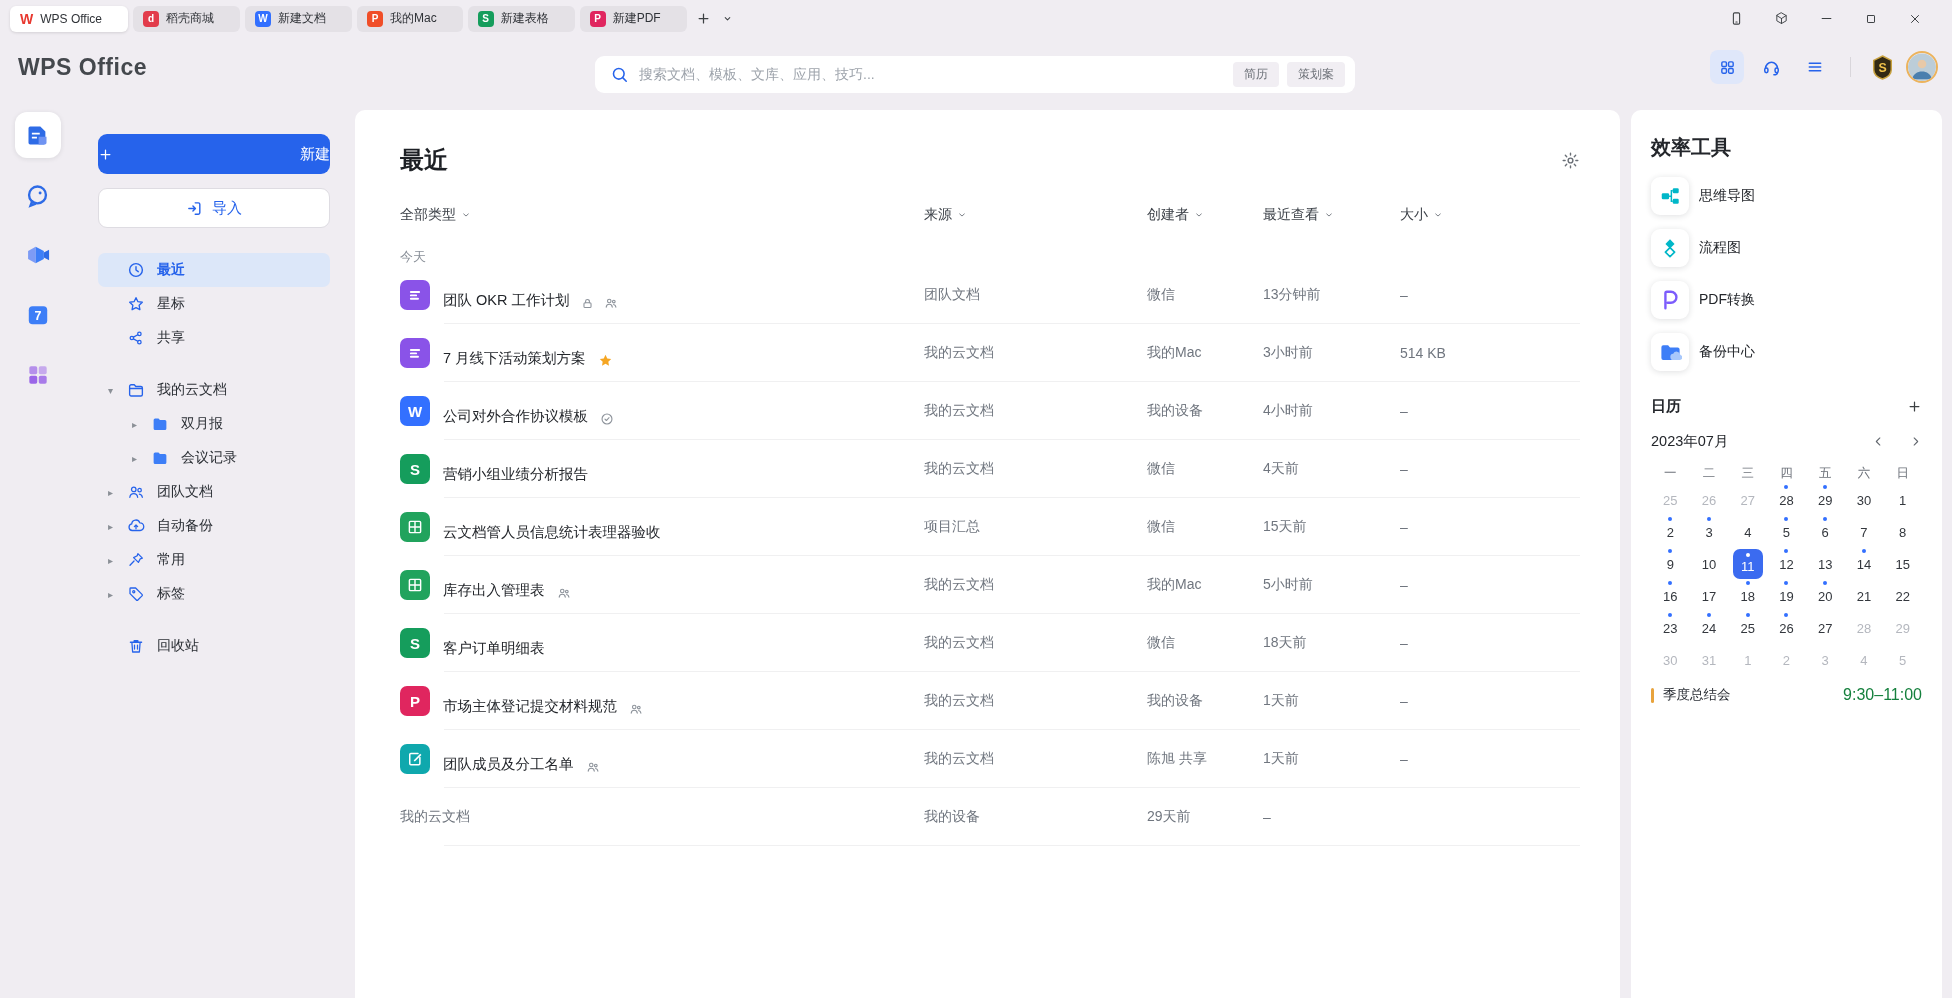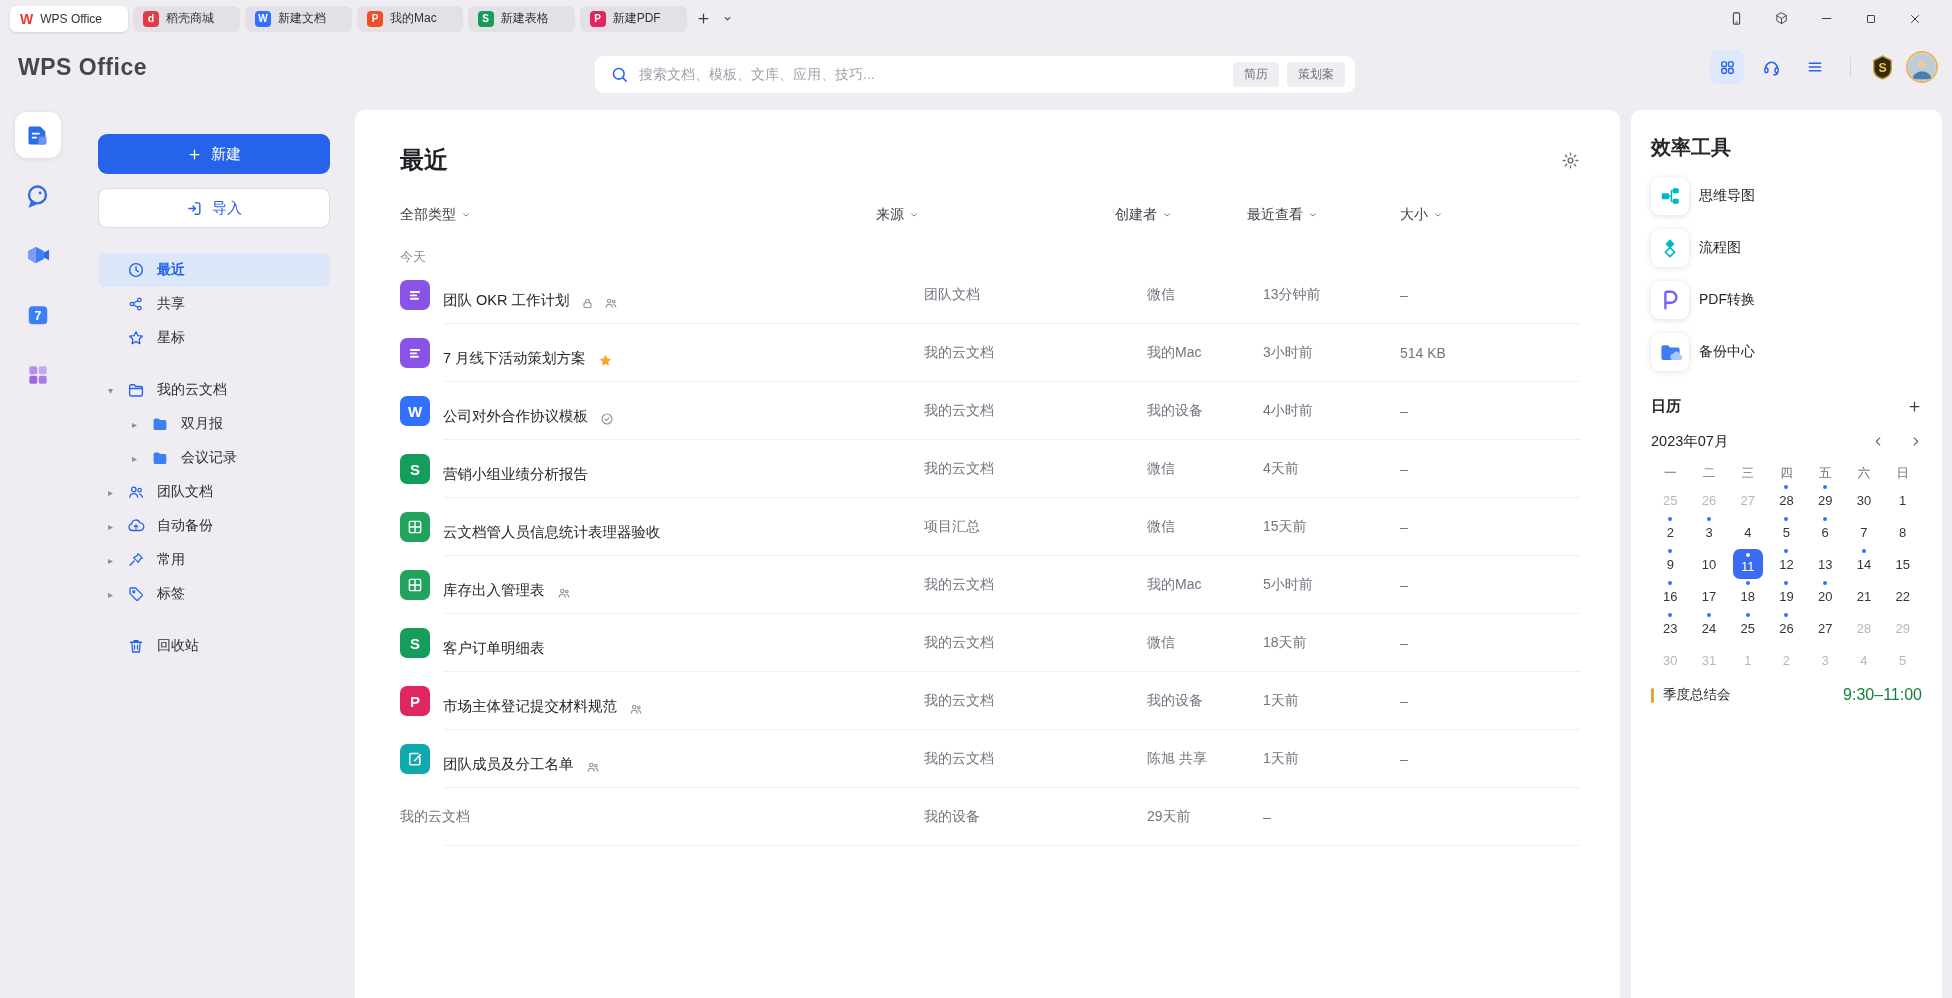--- a/index.html
+++ b/index.html
@@ -33,39 +33,39 @@
   .avatar { width:32px; height:32px; border-radius:50%; border:2px solid #ECB35C; overflow:hidden; display:flex; }
 
   
   .content { display:flex; align-items:stretch; height:898px; padding-top:10px; }
   .rail { width:75px; display:flex; flex-direction:column; align-items:center; padding-top:2px; gap:14px; flex:none; }
   .rail-item { width:46px; height:46px; border-radius:12px; display:flex; align-items:center; justify-content:center; }
   .rail-item.active { background:#fff; box-shadow:0 1px 5px rgba(31,35,41,.1); }
 
   .sidebar { width:280px; flex:none; padding:24px 25px 0 23px; }
   .btn-new { height:40px; background:#2663EB; border-radius:9px; color:#fff; font-size:15px;
-             display:flex; align-items:center; justify-content:center; gap:9px; cursor:default; }
+             display:flex; align-items:center; justify-content:space-between; gap:9px; cursor:default; }
   .btn-import { height:40px; margin-top:14px; background:#fff; border:1px solid #dedce2; border-radius:9px;
                 color:#2663EB; font-size:15px; display:flex; align-items:center; justify-content:center; gap:9px; }
   .nav { margin-top:25px; }
   .nav-item { height:34px; display:flex; align-items:center; border-radius:7px; padding:0 8px 0 10px; font-size:14px; color:#2a2e34; }
   .nav-item .caret { width:18px; font-size:10px; color:#8b9097; flex:none; }
   .nav-item .nicon { width:20px; height:20px; margin-right:11px; color:#2663EB; display:flex; align-items:center; justify-content:center; flex:none; }
   .nav-item.sel { background:#dce7f9; color:#2663EB; font-weight:bold; }
   .nav-item.sel .nicon { color:#2663EB; }
   .nav-item.indent { padding-left:34px; }
   .nav-item.gap { margin-top:18px; }
 
   
   .main { flex:1 1 auto; background:#fff; border-radius:10px 10px 0 0; margin-right:11px; padding:0 40px 0 45px; min-width:0; }
   .main-head { display:flex; align-items:center; justify-content:space-between; padding-top:34px; }
   .main-title { font-size:24px; font-weight:bold; color:#1d2025; }
   .gear { color:#6a6f76; display:flex; }
   .grid5 { display:grid; grid-template-columns:minmax(0,1fr) 223px 116px 137px 180px; align-items:center; }
-  .filters { margin-top:30px;gap:16px; }
+  .filters { margin-top:30px; }
   .fcell { display:flex; align-items:center; gap:5px; font-size:14px; color:#3c4148; }
   .fchev { color:#7b8087; display:flex; }
   .group-label { margin-top:24px; font-size:13px; color:#8a9099; }
   .frow { height:58px; position:relative; }
   .frow::after { content:""; position:absolute; left:44px; right:0; bottom:0; border-bottom:1px solid #f0f0f1; }
   .fname-cell { display:flex; align-items:flex-end; min-width:0; }
   .fname { margin-left:13px; font-size:14.5px; color:#23262b; white-space:nowrap; overflow:hidden; }
   .fbadges { display:flex; gap:10px; margin-left:12px; align-items:center; }
   .badge { display:flex; color:#8d939b; }
   .fcol { font-size:14px; color:#70767f; }
@@ -309,37 +309,37 @@
             <svg width="18" height="18" viewBox="0 0 24 24" fill="none" stroke="currentColor" stroke-width="1.9" stroke-linecap="round" stroke-linejoin="round">
               <circle cx="12" cy="12" r="8.5"></circle>
               <path d="M12 7.5V12l3 2.2"></path>
             </svg>
           </span>
           <span>最近</span>
         </div>
         <div class="nav-item">
           <span class="caret"></span>
           <span class="nicon">
+            <svg width="18" height="18" viewBox="0 0 24 24" fill="none" stroke="currentColor" stroke-width="1.8" stroke-linecap="round" stroke-linejoin="round">
+              <path d="M12 3.6l2.6 5.3 5.8.8-4.2 4.1 1 5.8-5.2-2.7-5.2 2.7 1-5.8-4.2-4.1 5.8-.8z"></path>
+            </svg>
+          </span>
+          <span>星标</span>
+        </div>
+        <div class="nav-item">
+          <span class="caret"></span>
+          <span class="nicon">
             <svg width="18" height="18" viewBox="0 0 24 24" fill="none" stroke="currentColor" stroke-width="1.7" stroke-linecap="round" stroke-linejoin="round">
               <circle cx="6.5" cy="12" r="2.3"></circle>
               <circle cx="16.5" cy="6.5" r="2.3"></circle>
               <circle cx="16.5" cy="17.5" r="2.3"></circle>
               <path d="M8.6 10.9l5.8-3.3M8.6 13.1l5.8 3.3"></path>
             </svg>
           </span>
           <span>共享</span>
-        </div>
-        <div class="nav-item">
-          <span class="caret"></span>
-          <span class="nicon">
-            <svg width="18" height="18" viewBox="0 0 24 24" fill="none" stroke="currentColor" stroke-width="1.8" stroke-linecap="round" stroke-linejoin="round">
-              <path d="M12 3.6l2.6 5.3 5.8.8-4.2 4.1 1 5.8-5.2-2.7-5.2 2.7 1-5.8-4.2-4.1 5.8-.8z"></path>
-            </svg>
-          </span>
-          <span>星标</span>
         </div>
         <div class="nav-item gap">
           <span class="caret">▾</span>
           <span class="nicon">
             <svg width="18" height="18" viewBox="0 0 24 24" fill="none" stroke="currentColor" stroke-width="1.8" stroke-linecap="round" stroke-linejoin="round">
               <path d="M3.5 7a2 2 0 012-2h4.2l2 2.3h6.8a2 2 0 012 2v8.7a2 2 0 01-2 2h-13a2 2 0 01-2-2z"></path>
               <path d="M3.5 10h17"></path>
             </svg>
           </span>
           <span>我的云文档</span>

